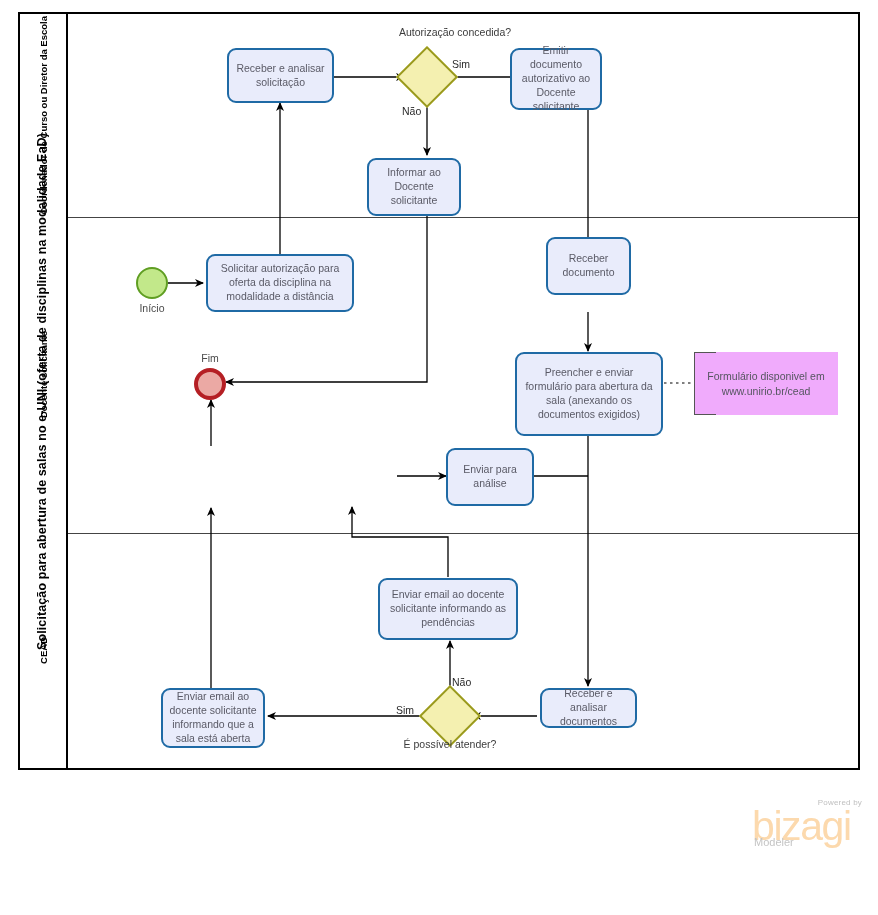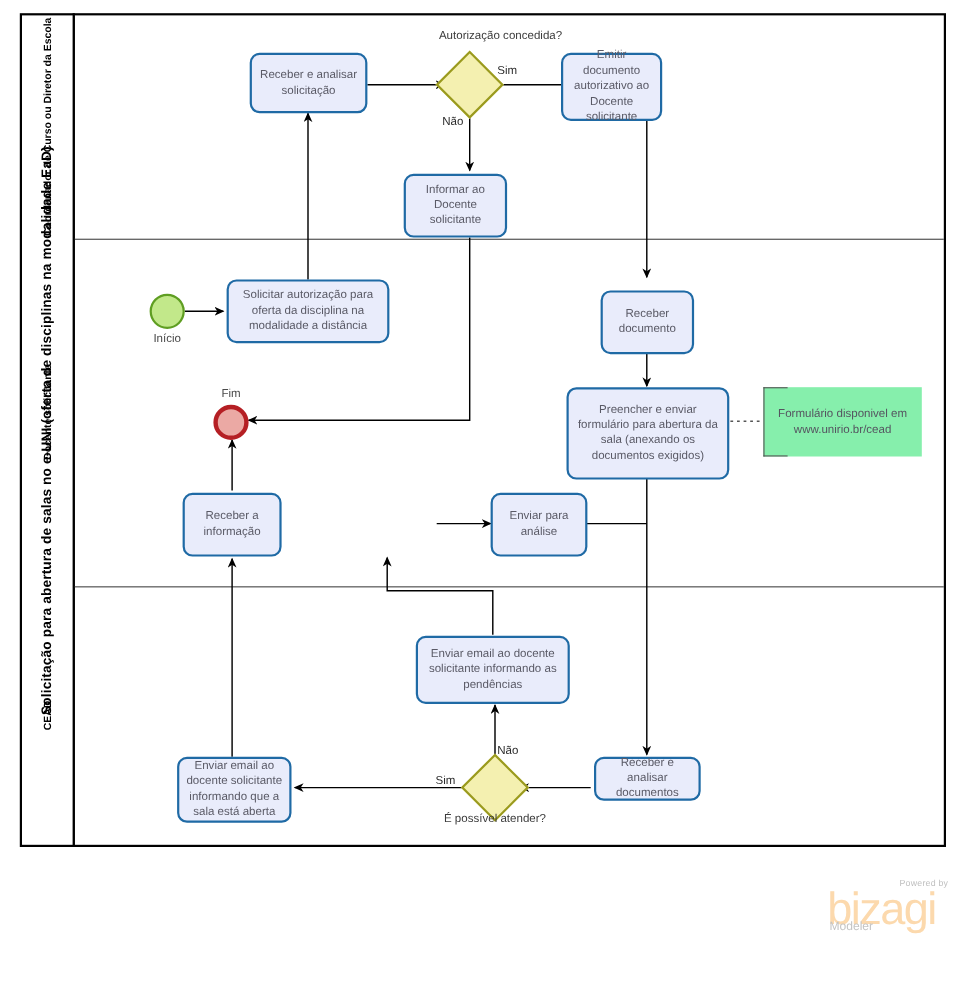--- a/index.html
+++ b/index.html
@@ -132,21 +132,21 @@
     line-height: 1.25;
   }
   .flow-label {
     position: absolute;
     font-size: 10.5px;
     color: #2b2b2b;
     white-space: nowrap;
   }
   .annotation {
     position: absolute;
-    background: #86efac;
+    background: #f0abfc;
     color: #555560;
     font-size: 10.5px;
     line-height: 1.35;
     display: flex;
     align-items: center;
     justify-content: center;
     text-align: center;
     box-sizing: border-box;
   }
   .annotation-bracket {
@@ -292,41 +292,38 @@
 
   <div class="event event-start" style="left:136px; top:267px;"></div>
   <div class="event-label" style="left:122px; top:302px; width:60px;">
     <span>Início</span>
   </div>
 
   <div class="task" style="left:206px; top:254px; width:148px; height:58px;">
     <span>Solicitar autorização para oferta da disciplina na modalidade a distância</span>
   </div>
 
-  <div class="task" style="left:546px; top:264px; width:85px; height:58px;">
+  <div class="task" style="left:546px; top:237px; width:85px; height:58px;">
     <span>Receber documento</span>
   </div>
 
   <div class="task" style="left:515px; top:352px; width:148px; height:84px;">
     <span>Preencher e enviar formulário para abertura da sala (anexando os documentos exigidos)</span>
   </div>
 
   <div class="annotation" style="left:694px; top:352px; width:144px; height:63px;">
     <span>Formulário disponivel em www.unirio.br/cead</span>
   </div>
   <div class="annotation-bracket" style="left:694px; top:352px; width:22px; height:63px;"></div>
 
   <div class="event event-end" style="left:194px; top:368px;"></div>
   <div class="event-label" style="left:180px; top:352px; width:60px;">
     <span>Fim</span>
   </div>
 
-  <div class="task" style="left:166px; top:448px; width:90px; height:58px;">
-    <span>Receber a informação</span>
-  </div>
 
 
   <div class="task" style="left:446px; top:448px; width:88px; height:58px;">
     <span>Enviar para análise</span>
   </div>
 
   <div class="task" style="left:378px; top:578px; width:140px; height:62px;">
     <span>Enviar email ao docente solicitante informando as pendências</span>
   </div>
 

